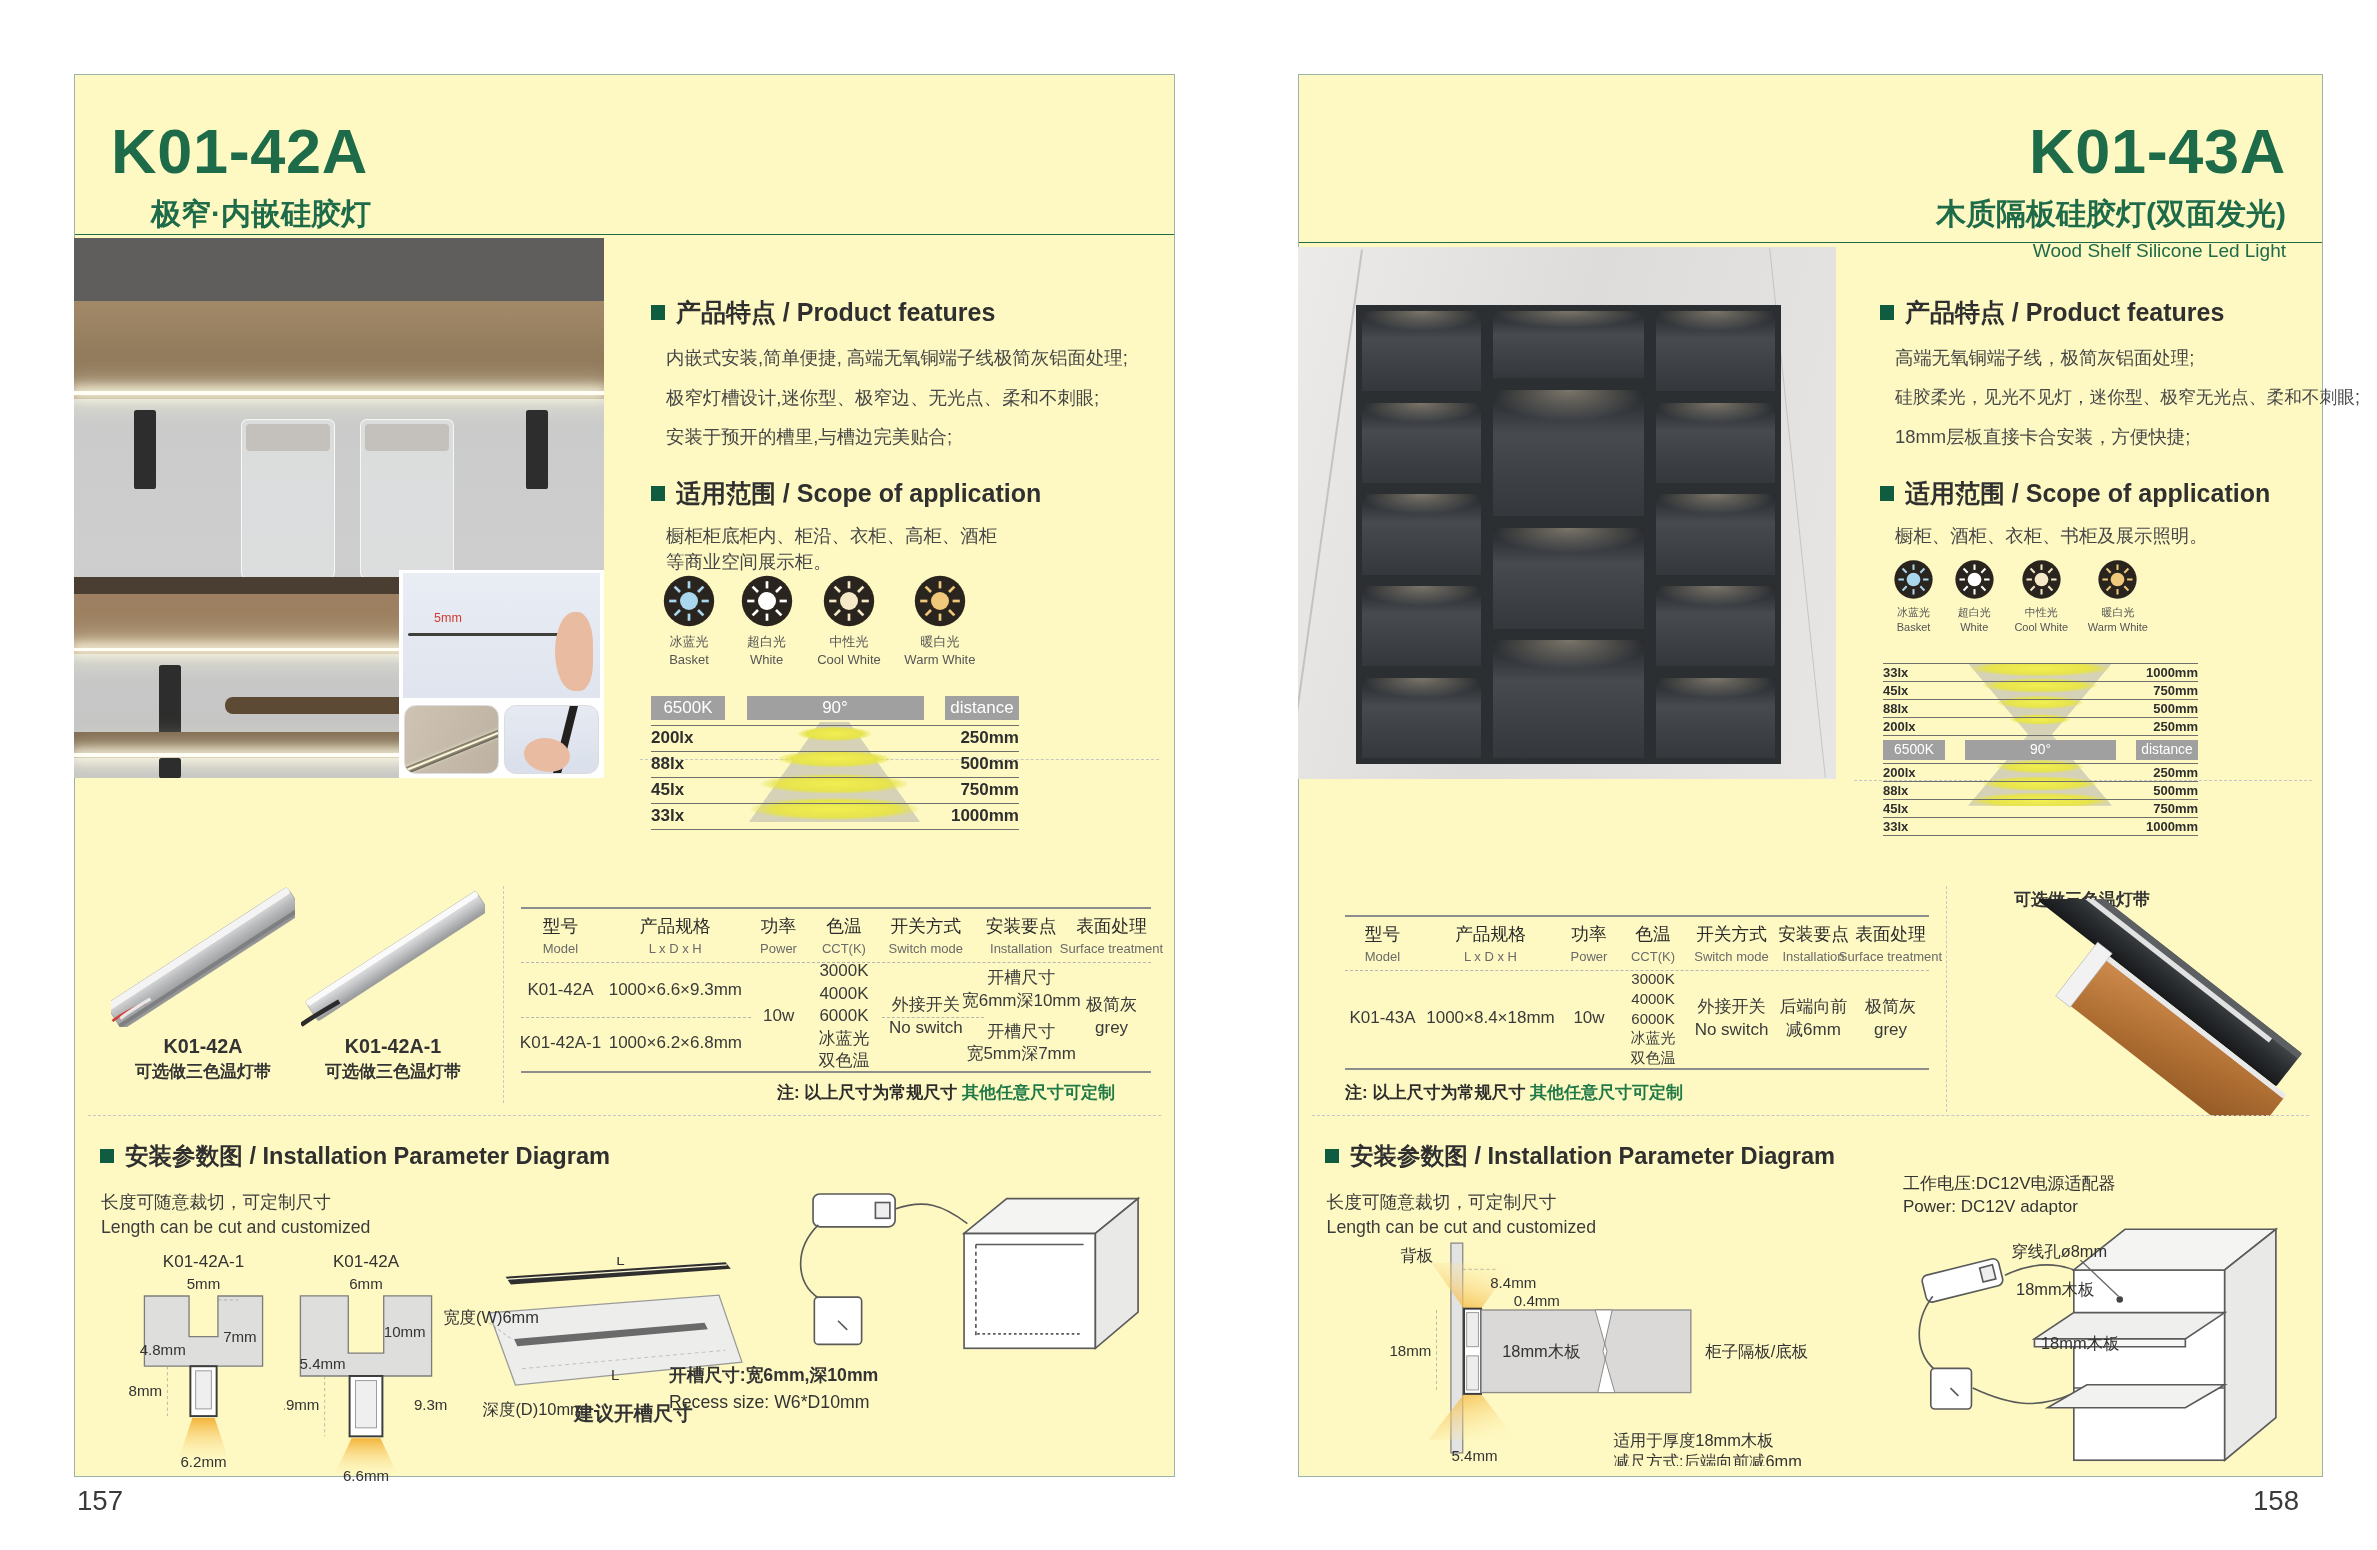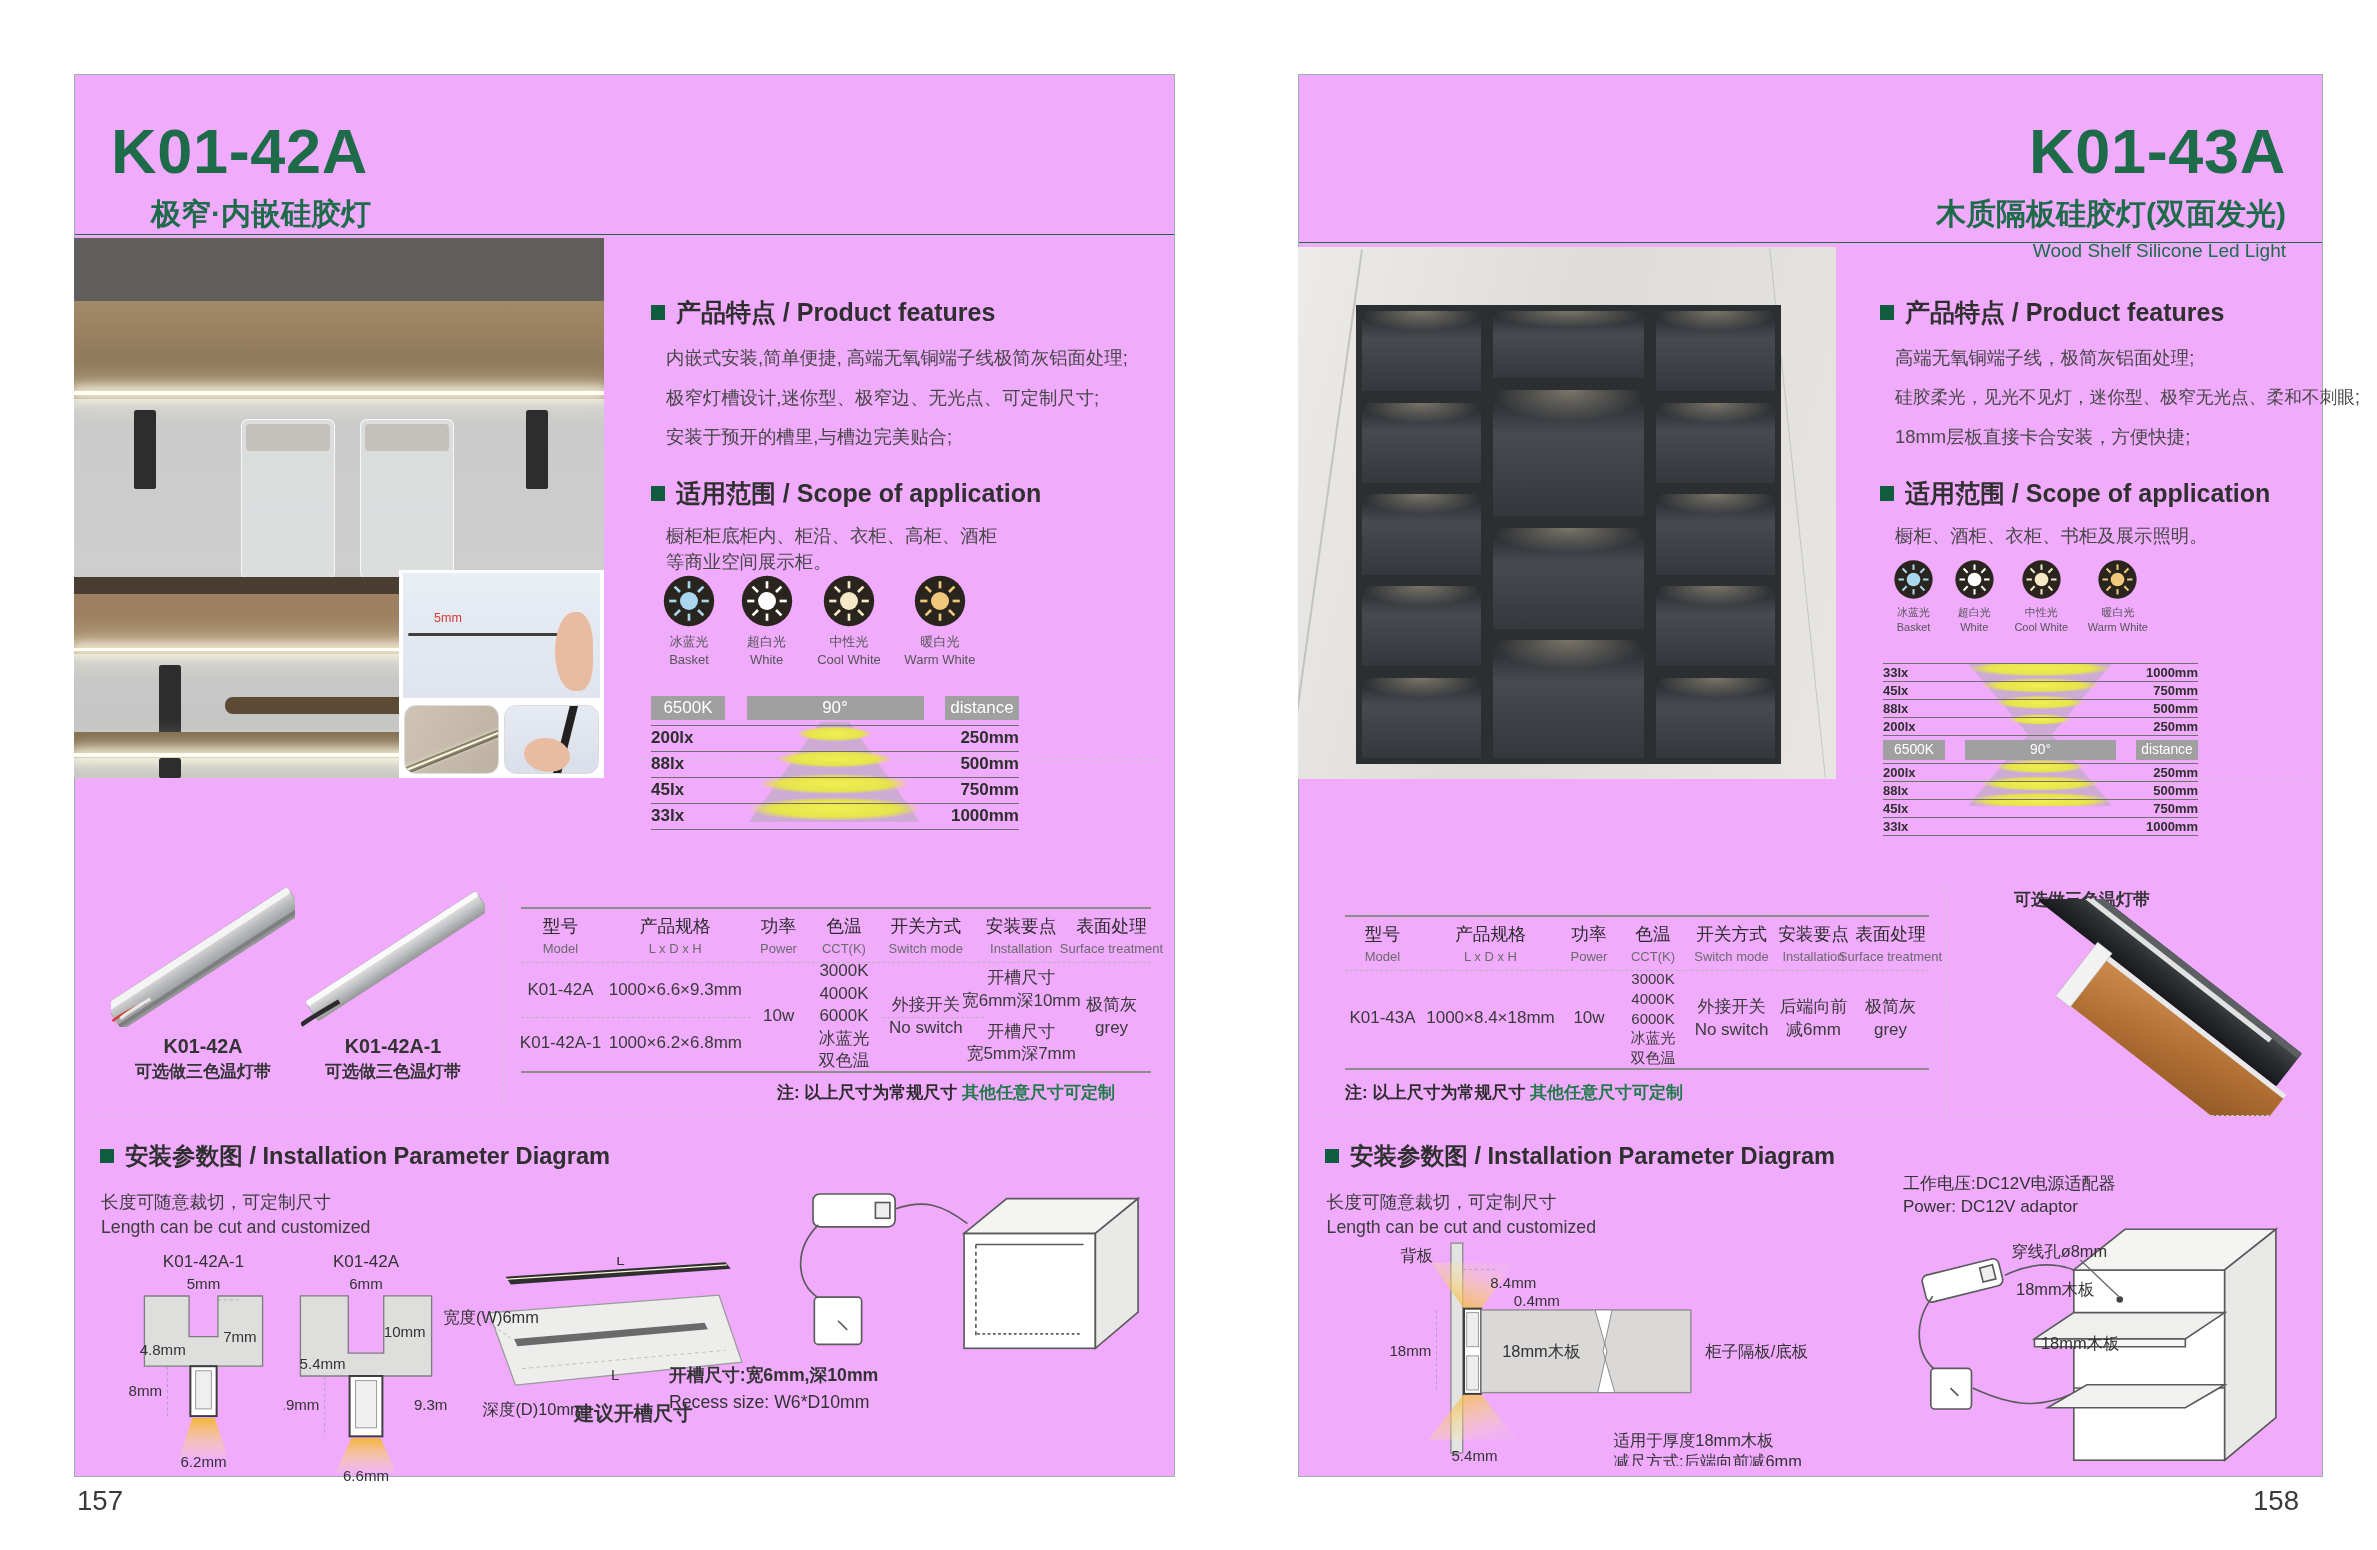--- a/index.html
+++ b/index.html
@@ -1,18 +1,18 @@
 <!DOCTYPE html>
 <html style="font-size:10.5px"><head>
 <meta charset="utf-8">
 <style>
   html,body{margin:0;padding:0;background:#ffffff;}
   body{width:2377px;height:1550px;position:relative;font-family:"Liberation Sans","DejaVu Sans",sans-serif;color:#3a3a3a;}
   .abs{position:absolute;}
-  .page{position:absolute;top:74px;height:1403px;background:#f0abfc;border:1.3px solid #9ab2a9;box-sizing:border-box;}
+  .page{position:absolute;top:74px;height:1403px;background:#fef9c3;border:1.3px solid #9ab2a9;box-sizing:border-box;}
   .page-left{left:74px;width:1101px;}
   .page-right{left:1298px;width:1025px;}
   .model-title{font-size:63px;font-weight:bold;color:#1e6b4a;line-height:1;letter-spacing:0.7px;}
   .title-cn{font-size:30px;font-weight:bold;color:#1e6b4a;margin-top:10.5px;margin-left:40px;}
   .title-en{font-size:19px;color:#1e6b4a;margin-top:5.9px;}
   .rule{position:absolute;left:0;right:0;height:1.3px;background:#1e6b4a;}
   .sec-head{display:flex;align-items:center;gap:10.5px;}
   .sec-head .bullet{width:14.4px;height:14.4px;background:#0f5c40;flex:0 0 auto;}
   .sec-head h2{margin:0;font-size:25px;font-weight:bold;color:#2f2f2f;}
   .fline{font-size:18.4px;color:#474747;white-space:nowrap;}
@@ -105,21 +105,21 @@
         <div class="abs" style="left:19.7px;top:31.5px;width:46px;height:34px;background:#e9bca2;border-radius:45% 55% 45% 55%;"></div>
       </div>
     </div>
   </figure>
 
   <div class="abs sec-head" style="left:576px;top:221px;">
     <span class="bullet"></span>
     <h2>产品特点 / Product features</h2>
   </div>
   <div class="abs fline" style="left:591px;top:270px;">内嵌式安装,简单便捷, 高端无氧铜端子线极简灰铝面处理;</div>
-  <div class="abs fline" style="left:591px;top:310px;">极窄灯槽设计,迷你型、极窄边、无光点、可定制尺寸;</div>
+  <div class="abs fline" style="left:591px;top:310px;">极窄灯槽设计,迷你型、极窄边、无光点、柔和不刺眼;</div>
   <div class="abs fline" style="left:591px;top:349px;">安装于预开的槽里,与槽边完美贴合;</div>
 
   <div class="abs sec-head" style="left:576px;top:402px;">
     <span class="bullet"></span>
     <h2>适用范围 / Scope of application</h2>
   </div>
   <div class="abs fline" style="left:591px;top:448px;">橱柜柜底柜内、柜沿、衣柜、高柜、酒柜</div>
   <div class="abs fline" style="left:591px;top:474px;">等商业空间展示柜。</div>
 
   <div class="abs" style="left:587px;top:499px;display:flex;gap:23.6px;">

